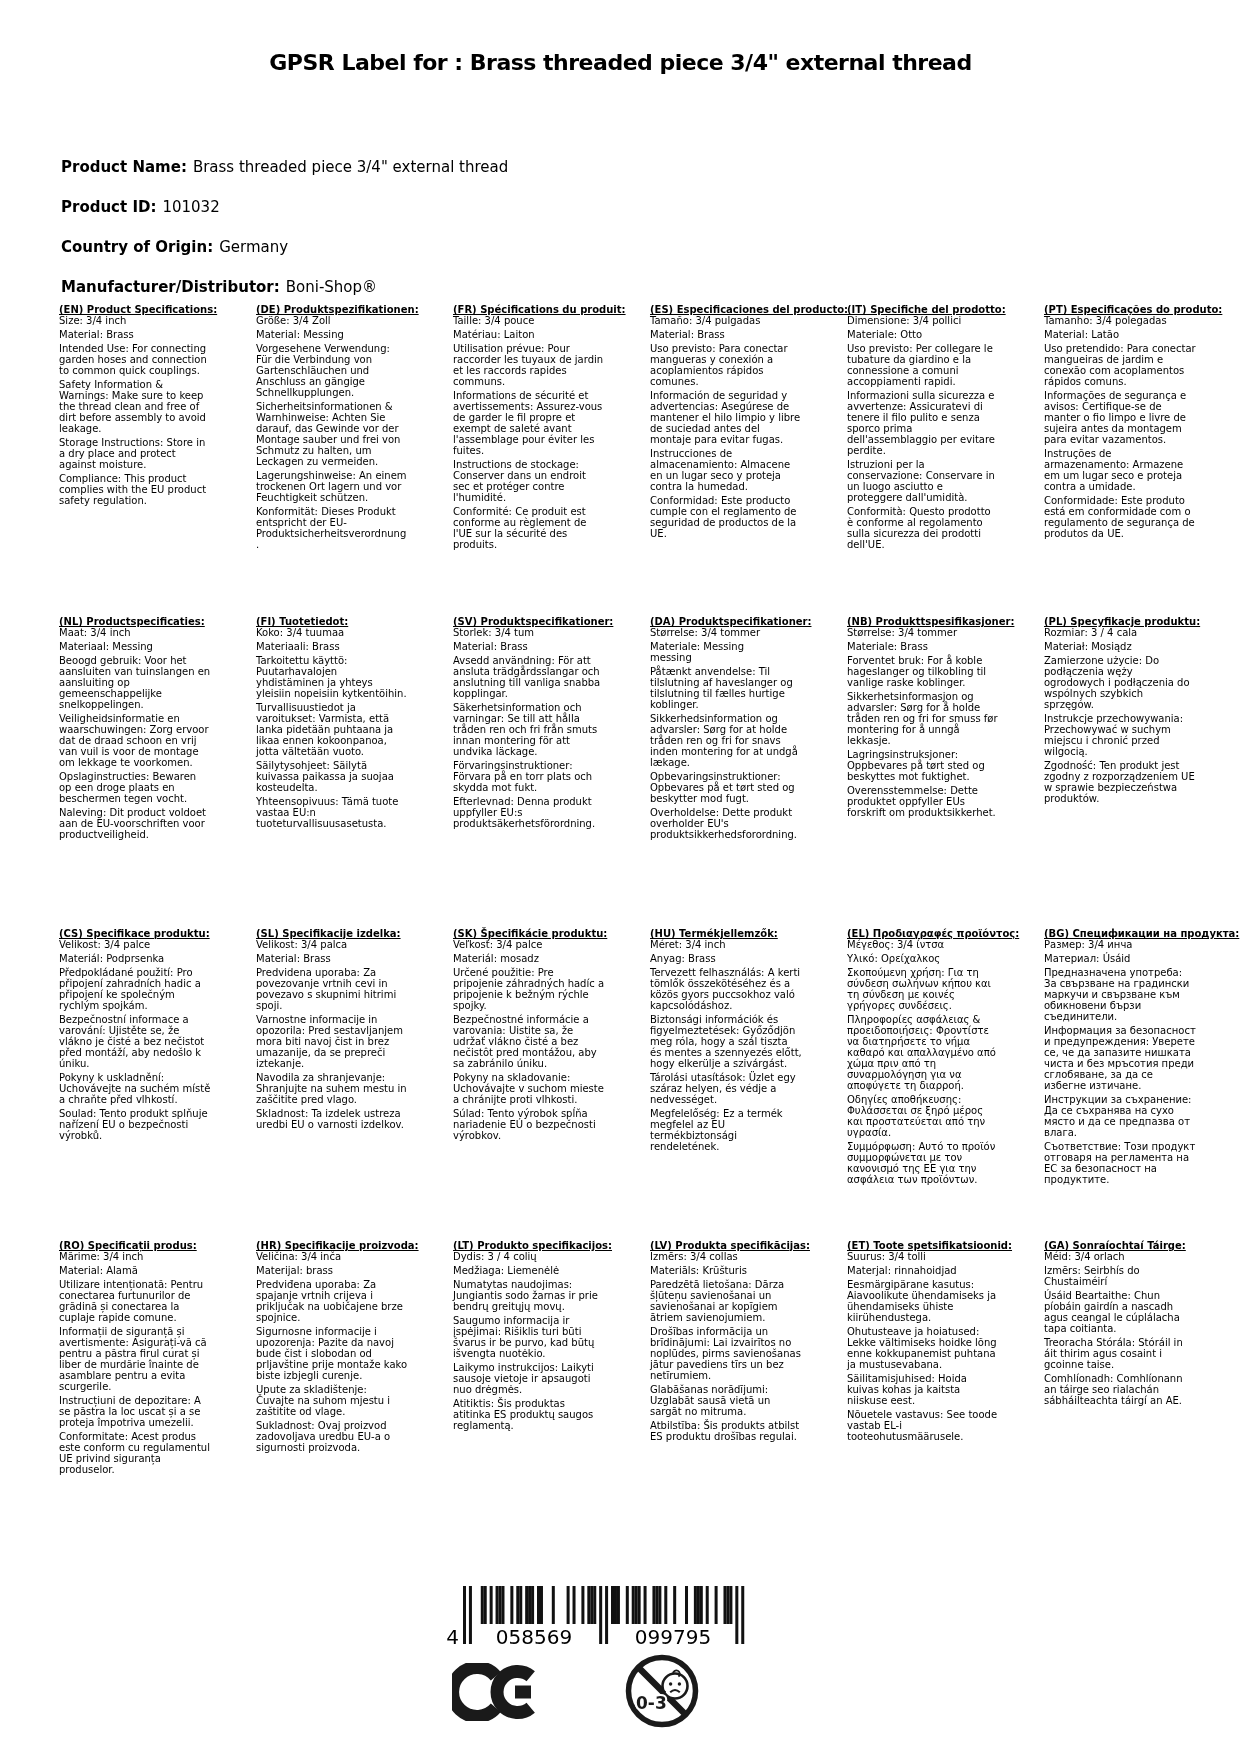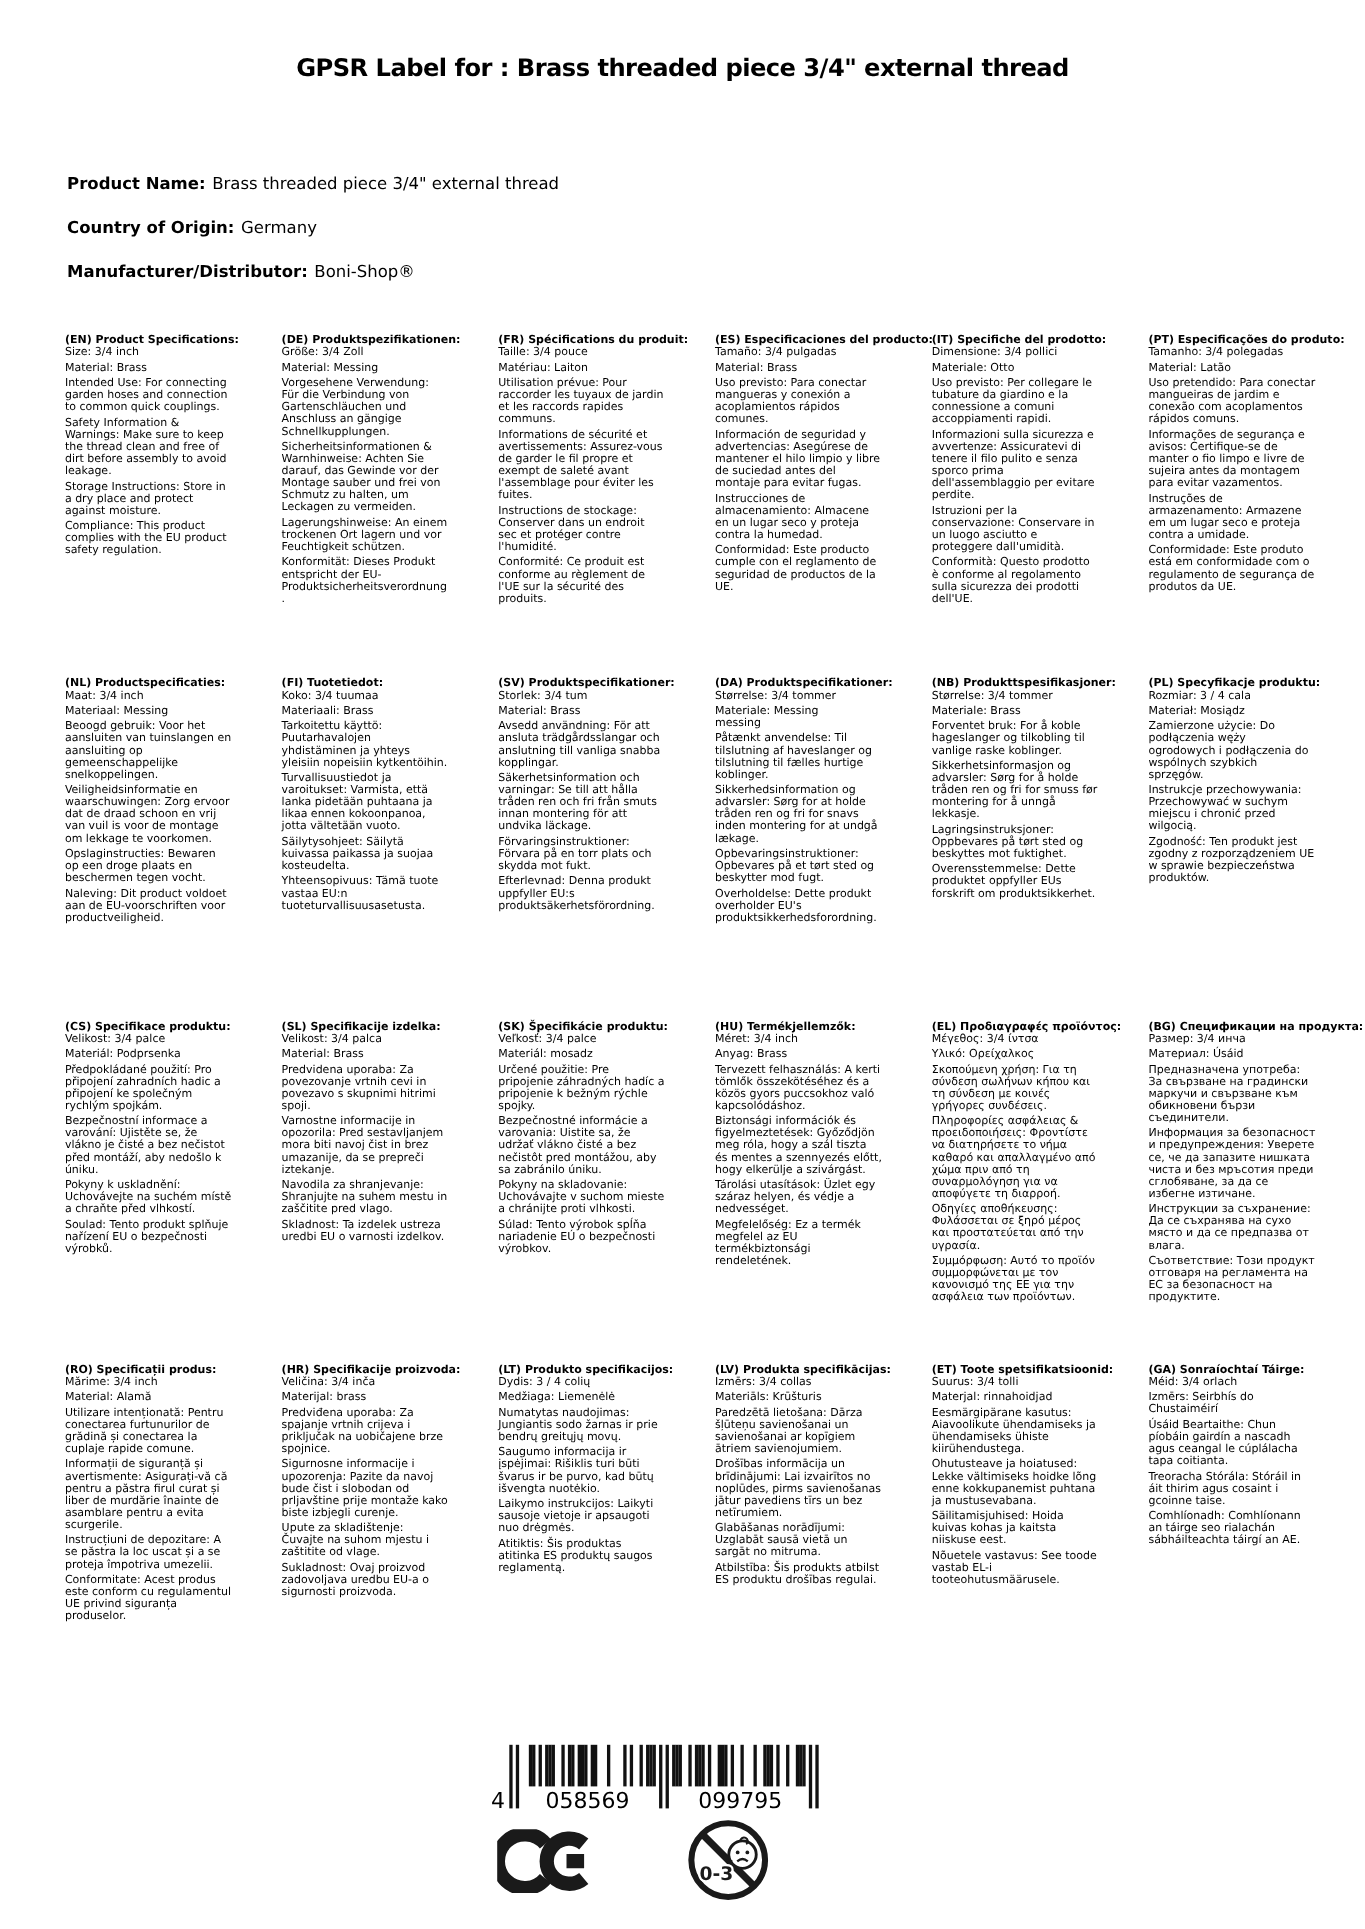--- a/index.html
+++ b/index.html
@@ -11,37 +11,38 @@
 
   .product-info{position:absolute;left:61px;top:138px;font-size:15px;line-height:21px;}
   .pi-row{white-space:nowrap;margin-top:19px;}
   .pi-label{font-weight:bold;}
   .pi-value{margin-left:6px;}
 
   .spec-grid{position:absolute;left:59px;top:304px;width:1182px;
              display:grid;grid-template-columns:repeat(6,197px);grid-auto-rows:312px;
              align-items:start;}
   .spec-block{width:197px;font-size:10px;line-height:11px;}
-  .spec-heading{font-weight:bold;white-space:nowrap;margin:0;}
+  .spec-heading{font-weight:bold;white-space:nowrap;margin:0;text-decoration:underline;}
   .spec-par{margin:0 0 3px 0;max-width:152px;white-space:pre-line;overflow-wrap:break-word;}
 
   .barcode-wrap{position:absolute;left:437px;top:1586px;}
   .ce-wrap{position:absolute;left:452px;top:1663px;}
   .age-wrap{position:absolute;left:623px;top:1652px;}
   svg{display:block;}
 </style>
 </head>
 <body>
 
 <div class="page">
 
   <h1 class="title">GPSR Label for : Brass threaded piece 3/4" external thread</h1>
 
   <div class="product-info" id="product-info">
       <div class="pi-row"><span class="pi-label">Product Name:</span><span class="pi-value">Brass threaded piece 3/4" external thread</span></div>
+      <div class="pi-row"><span class="pi-label">Product ID:</span><span class="pi-value">101032</span></div>
       <div class="pi-row"><span class="pi-label">Country of Origin:</span><span class="pi-value">Germany</span></div>
       <div class="pi-row"><span class="pi-label">Manufacturer/Distributor:</span><span class="pi-value">Boni-Shop®</span></div>
     </div>
 
   <div class="spec-grid" id="spec-grid">
       <div class="spec-block">
         <div class="spec-heading">(EN) Product Specifications:</div>
         <p class="spec-par">Size: 3/4 inch</p>
         <p class="spec-par">Material: Brass</p>
         <p class="spec-par">Intended Use: For connecting garden hoses and connection to common quick couplings.</p>

